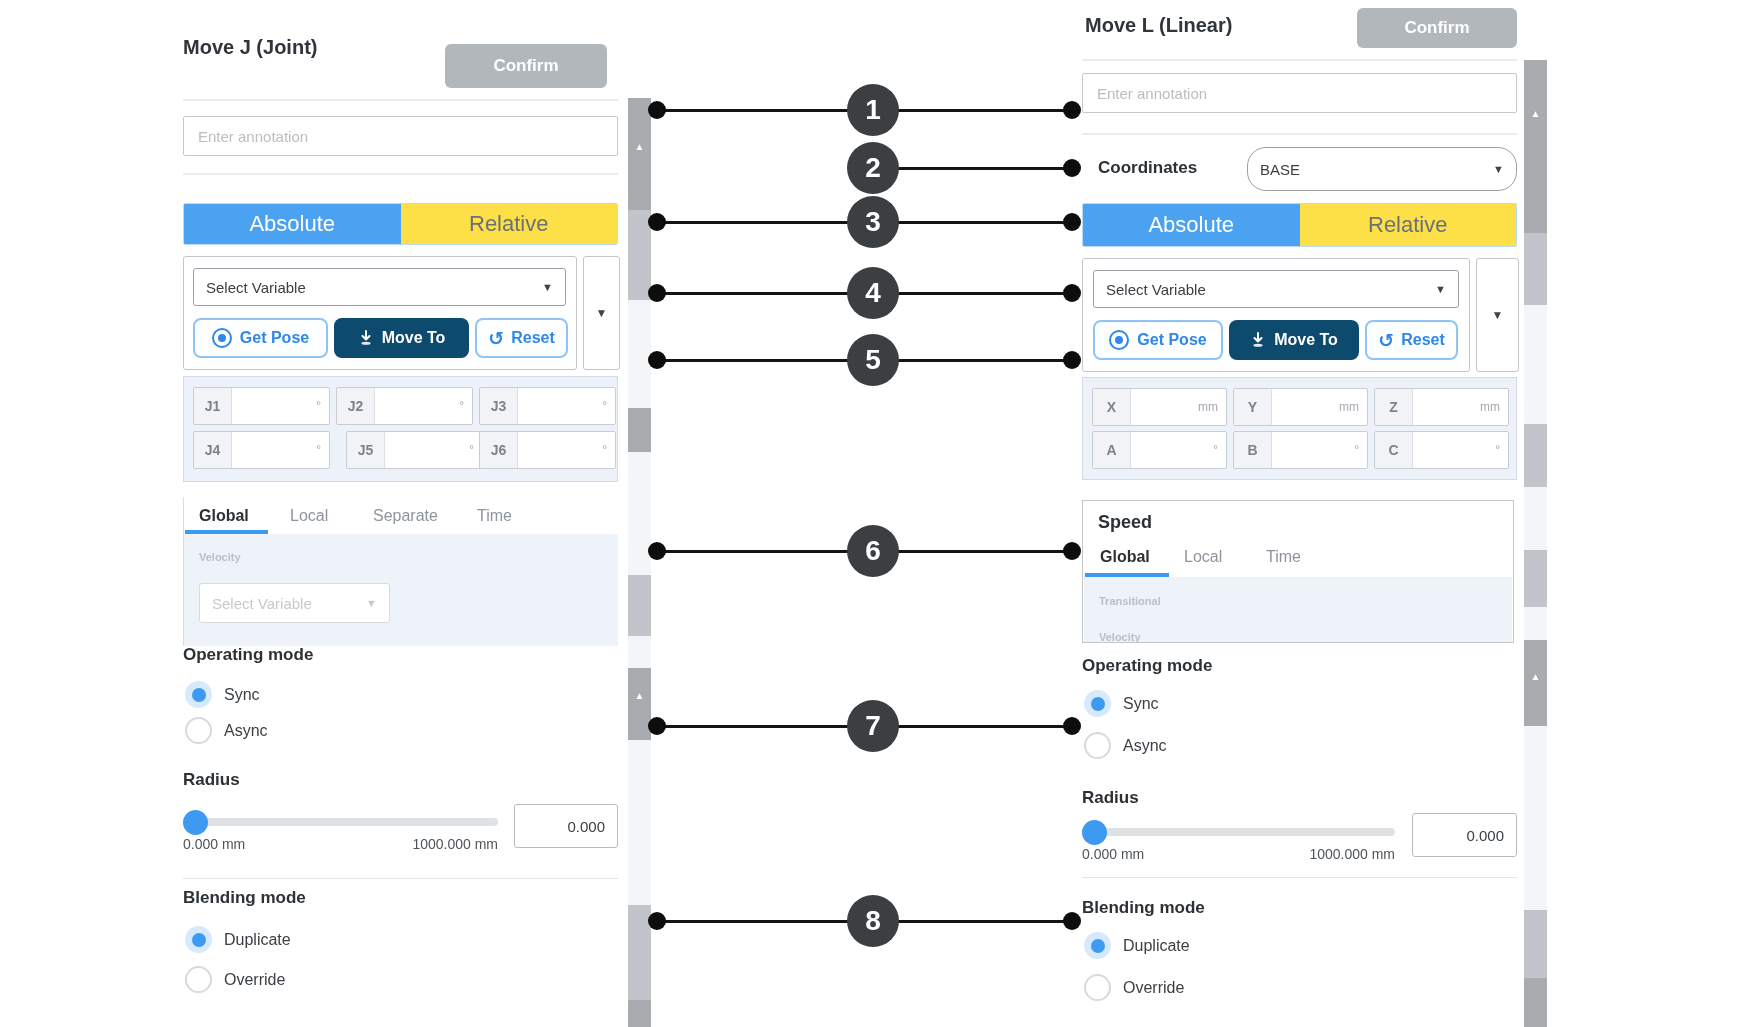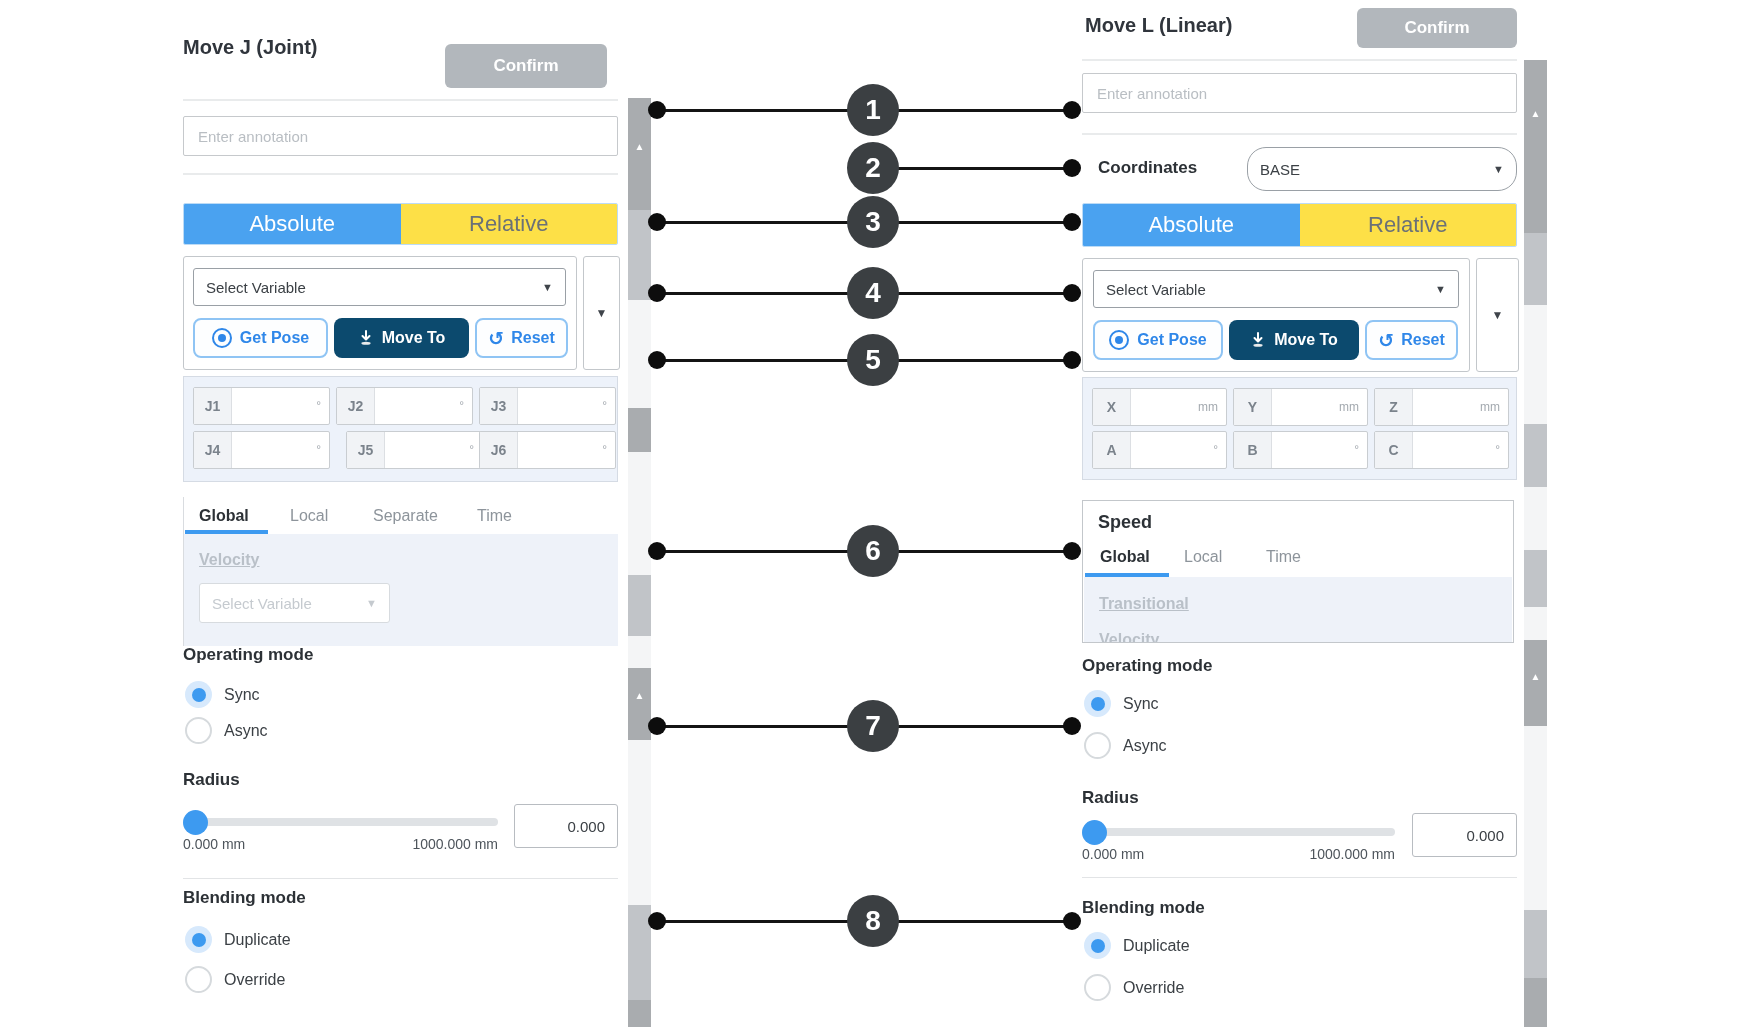--- a/index.html
+++ b/index.html
@@ -39,21 +39,21 @@
   .grid-box{background:#edf2fa;border:1px solid #d5dbe4;}
   .field{height:38px;background:#fff;border:1px solid #c9cdd1;border-radius:2px;display:flex;
          align-items:center;box-sizing:border-box;cursor:text;}
   .f-label{width:37px;align-self:stretch;background:#f1f3f6;border-right:1px solid #dcdfe3;
            color:#7b838c;font-weight:bold;font-size:14px;display:flex;align-items:center;justify-content:center;flex:none;}
   .f-suffix{margin-left:auto;padding-right:8px;color:#a4aab0;font-size:12px;}
   .subtab{font-size:16px;color:#8d949b;cursor:pointer;}
   .subtab.active{color:#2c3136;font-weight:bold;}
   .tab-underline{background:#3d9af0;height:4px;}
   .bluebox{background:#eef2f9;}
-  .ghost-label{font-size:16px;font-weight:bold;color:#b9c0c8;text-decoration:underline;}
+  .ghost-label{font-size:11px;font-weight:bold;color:#b9c0c8;}
   .sec-label{font-size:17px;font-weight:bold;color:#2c3136;}
   .radio{width:27px;height:27px;border-radius:50%;box-sizing:border-box;display:flex;
          align-items:center;justify-content:center;cursor:pointer;}
   .radio.on{background:#d7e9fc;}
   .radio.on::after{content:"";width:14px;height:14px;border-radius:50%;background:#3d9af0;}
   .radio.off{background:#fff;border:2px solid #d6dadd;}
   .radio-label{font-size:16px;color:#3b4045;}
   .slider-track{height:8px;border-radius:4px;background:#dfe2e5;}
   .slider-knob{width:25px;height:25px;border-radius:50%;background:#3d9af0;cursor:grab;}
   .range-label{font-size:14px;color:#4d545b;}

